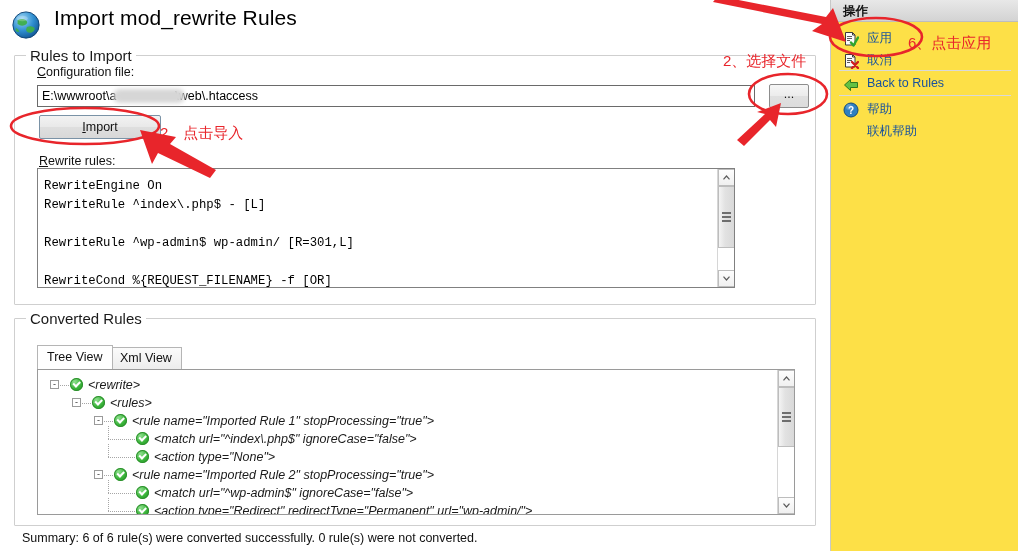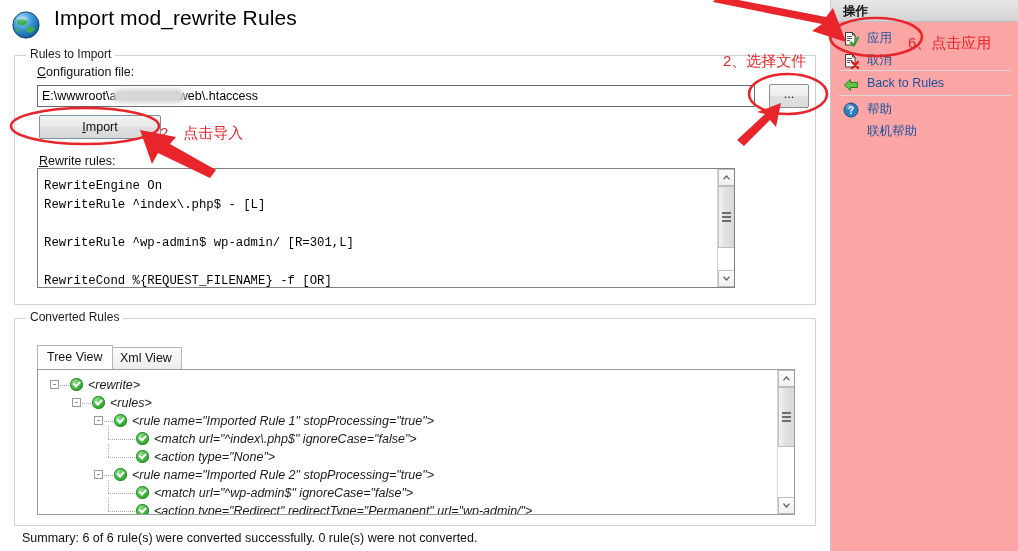--- a/index.html
+++ b/index.html
@@ -52,21 +52,21 @@
     position: absolute;
     border: 1px solid #cfcfcf;
     border-radius: 1px;
     background: transparent;
   }
   .groupbox > .gb-label {
     position: absolute;
     top: -9px; left: 11px;
     background: #ffffff;
     padding: 0 4px;
-    font-size: 12px;
+    font-size: 15px;
     color: #1a1a1a;
     white-space: nowrap;
   }
 
   #gb-rules-import { left: 14px; top: 55px; width: 802px; height: 250px; }
   #gb-converted   { left: 14px; top: 318px; width: 802px; height: 208px; }
 
   .field-label {
     position: absolute;
     font-size: 12.5px;
@@ -281,21 +281,21 @@
     font-size: 12.5px;
     color: #111;
     white-space: nowrap;
   }
 
   
   #actions-pane {
     position: absolute;
     left: 830px; top: 0;
     width: 188px; height: 551px;
-    background: #fca5a5;
+    background: #fde047;
     border-left: 1px solid #c8c8c8;
   }
   #actions-header {
     position: absolute;
     left: 0; top: 0;
     width: 188px; height: 22px;
     background: linear-gradient(to bottom,#e8e8e8,#d3d3d3);
     border-bottom: 1px solid #bdbdbd;
   }
   #actions-header span {

